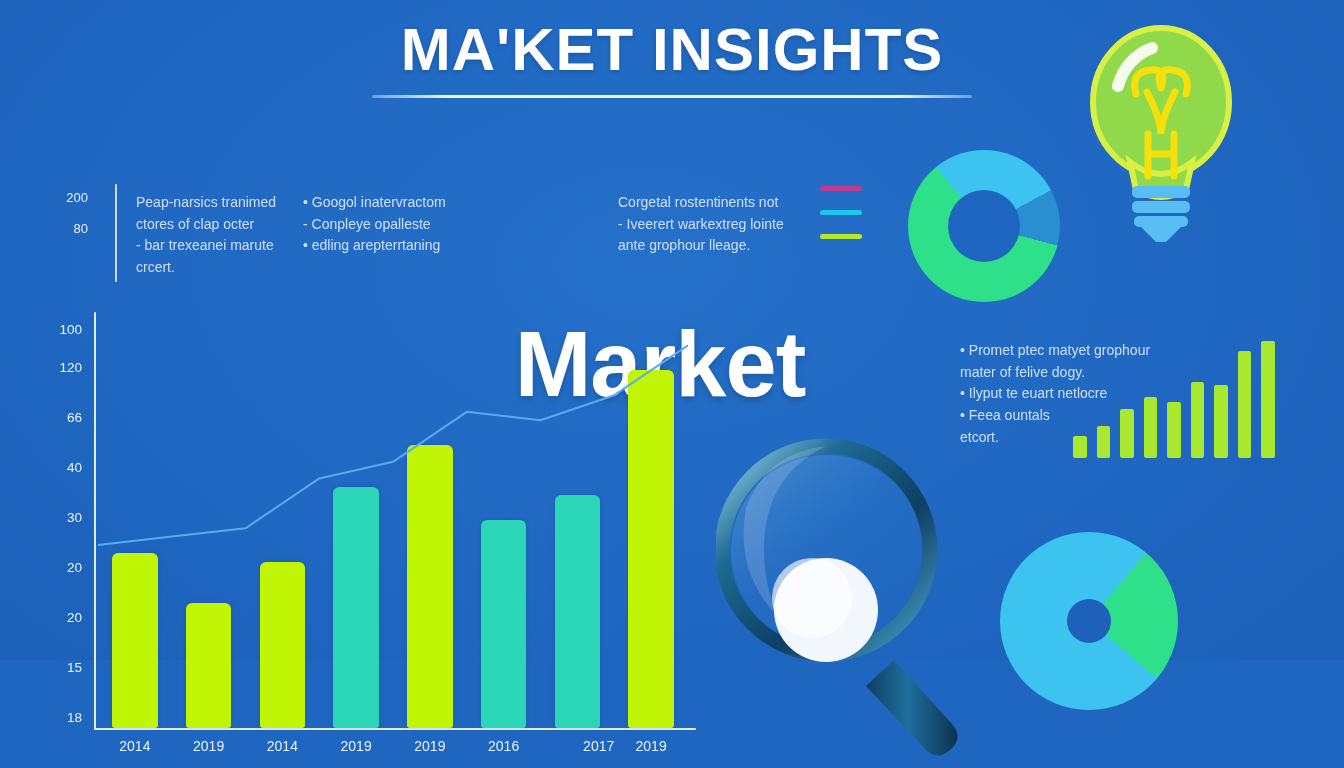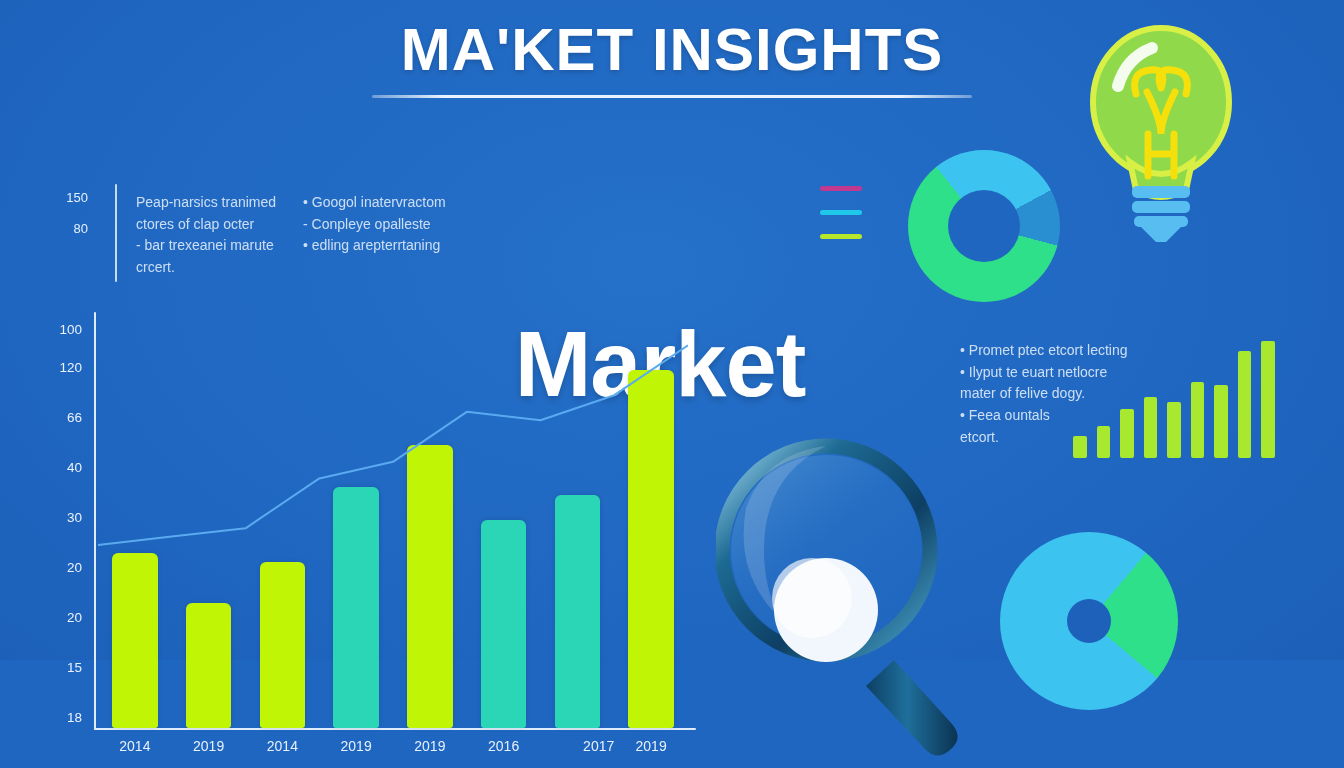--- a/index.html
+++ b/index.html
@@ -126,34 +126,39 @@
 
 <div id="stage">
 
   <div class="title-wrap">
     <div class="main-title">MA'KET INSIGHTS</div>
     <div class="title-rule"></div>
   </div>
 
   <div id="top-panel">
     <div class="scale-col">
-      <span>150</span>
+      <span>200</span>
       <span>80</span>
     </div>
     <div class="vrule"></div>
     <div class="col-a txt blurry">
       <span class="bullet-line">Peap-narsics tranimed</span>
       <span class="bullet-line">ctores of clap octer</span>
       <span class="bullet-line">- bar trexeanei marute</span>
       <span class="bullet-line">crcert.</span>
     </div>
     <div class="col-b txt blurry">
       <span class="bullet-line">• Googol inatervractom</span>
       <span class="bullet-line">- Conpleye opalleste</span>
       <span class="bullet-line">• edling arepterrtaning</span>
+    </div>
+    <div class="col-c txt blurry">
+      <span class="bullet-line">Corgetal rostentinents not</span>
+      <span class="bullet-line">- Iveerert warkextreg lointe</span>
+      <span class="bullet-line">ante grophour lleage.</span>
     </div>
   </div>
 
   <div id="legend-swatches">
       <div class="sw" style="background: rgb(192, 57, 143);"></div>
       <div class="sw" style="background: rgb(31, 200, 232);"></div>
       <div class="sw" style="background: rgb(184, 230, 42);"></div>
     </div>
 
   <div id="donut" style="background: conic-gradient(from 105deg, rgb(46, 224, 137) 0deg, rgb(46, 224, 137) 216deg, rgb(60, 195, 240) 216deg, rgb(60, 195, 240) 316.8deg, rgb(42, 143, 208) 316.8deg, rgb(42, 143, 208) 360deg);">
@@ -212,23 +217,23 @@
         <span style="left: 147.5px; width: 73.75px;">2014</span>
         <span style="left: 221.25px; width: 73.75px;">2019</span>
         <span style="left: 295px; width: 73.75px;">2019</span>
         <span style="left: 368.75px; width: 73.75px;">2016</span>
         <span style="left: 442.5px; width: 73.75px; text-align: right;">2017</span>
         <span style="left: 516.25px; width: 73.75px;">2019</span>
       </div>
   </div>
 
   <div id="right-bullets" class="txt blurry">
-    <span class="bullet-line">• Promet ptec etcort lecting</span>
+    <span class="bullet-line">• Promet ptec matyet grophour</span>
+    <span class="bullet-line">mater of felive dogy.</span>
     <span class="bullet-line">• Ilyput te euart netlocre</span>
-    <span class="bullet-line">mater of felive dogy.</span>
     <span class="bullet-line">• Feea ountals</span>
     <span class="bullet-line">etcort.</span>
   </div>
 
   <div id="mini-chart">
       <div class="mini-bar" style="left: 4.94667px; width: 13.6622px; height: 21.96px; background: rgb(168, 232, 46);"></div>
       <div class="mini-bar" style="left: 28.5022px; width: 13.6622px; height: 31.72px; background: rgb(168, 232, 46);"></div>
       <div class="mini-bar" style="left: 52.0578px; width: 13.6622px; height: 48.8px; background: rgb(168, 232, 46);"></div>
       <div class="mini-bar" style="left: 75.6133px; width: 13.6622px; height: 61px; background: rgb(168, 232, 46);"></div>
       <div class="mini-bar" style="left: 99.1689px; width: 13.6622px; height: 56.12px; background: rgb(168, 232, 46);"></div>

